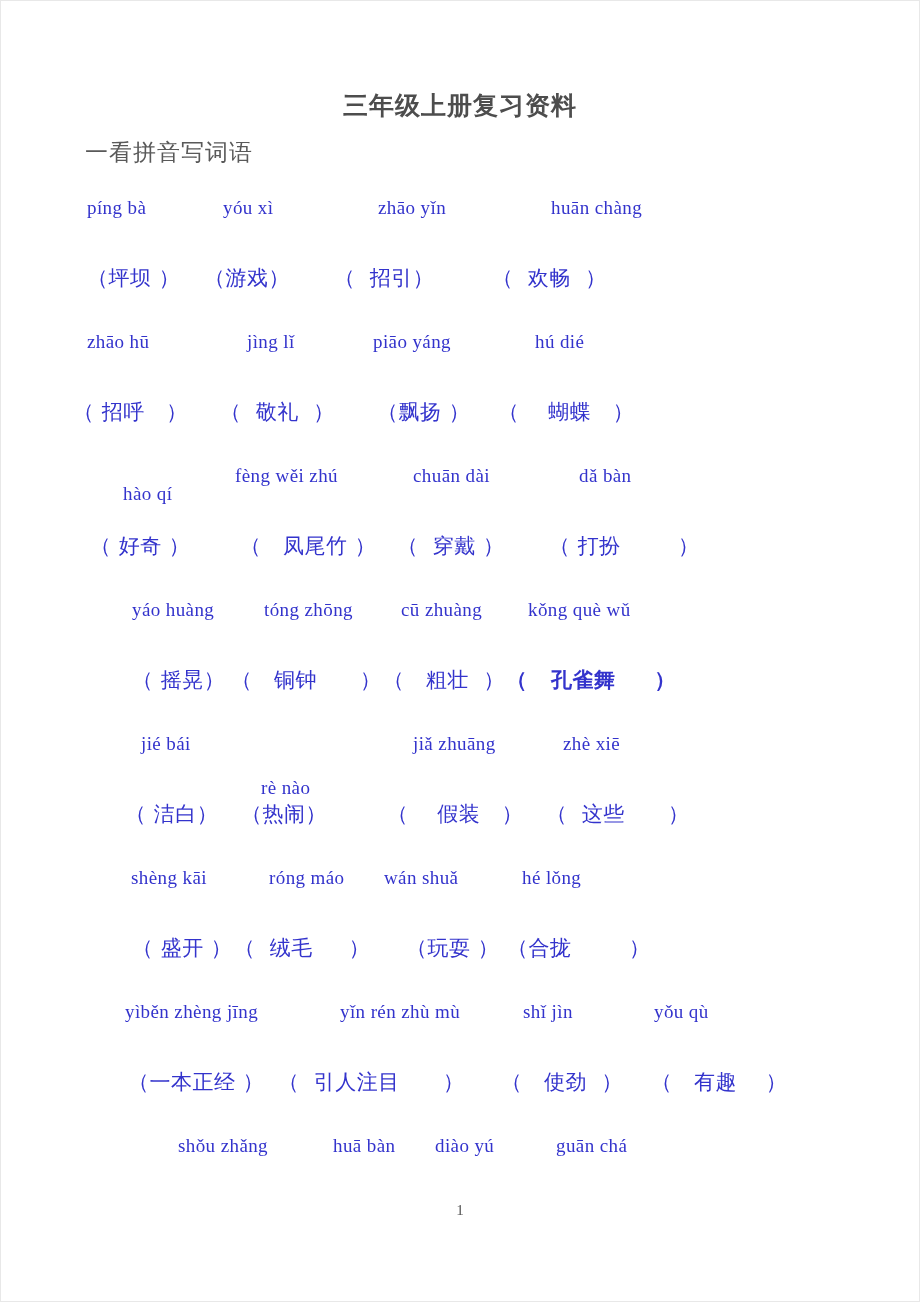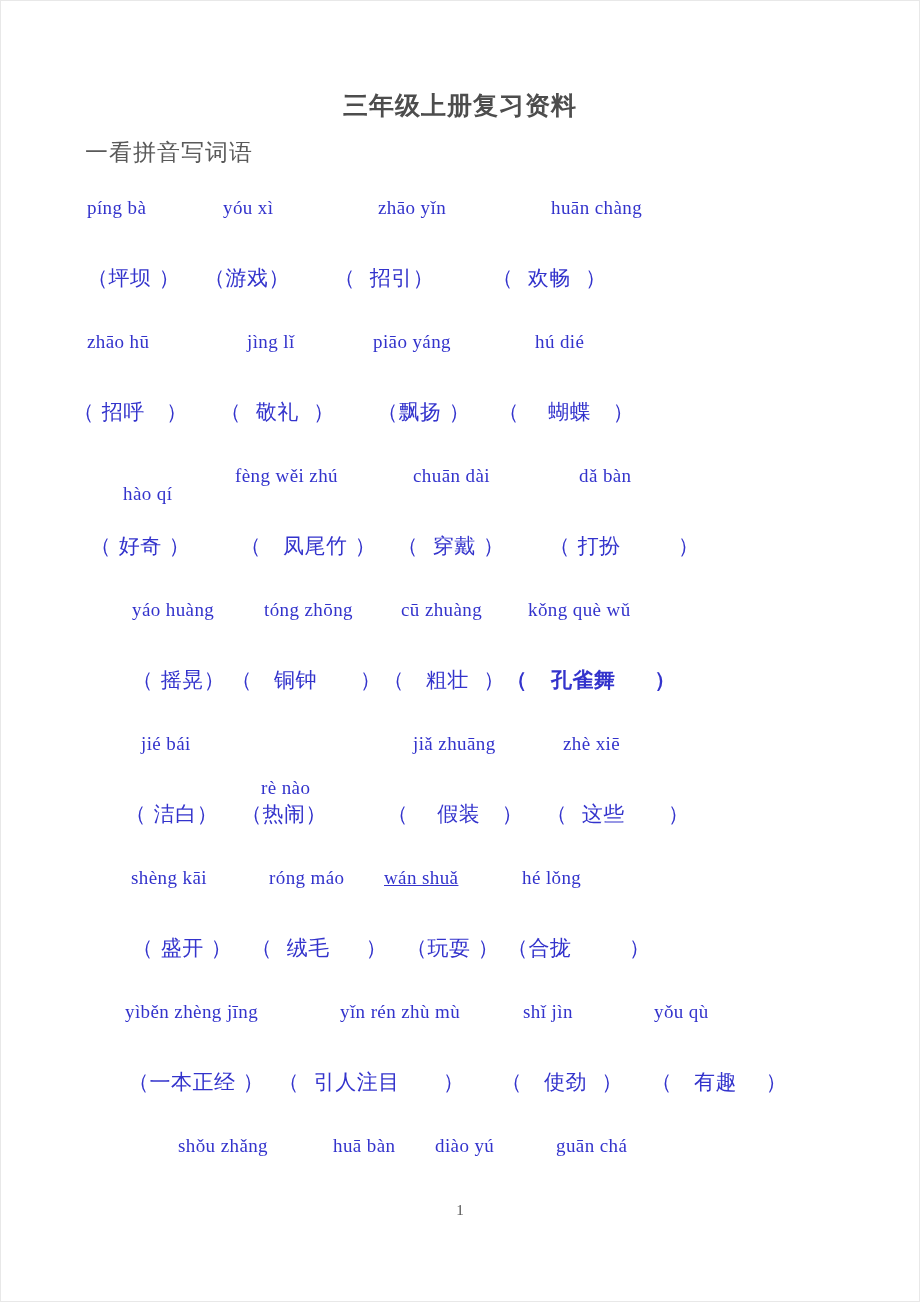--- a/index.html
+++ b/index.html
@@ -92,22 +92,22 @@
       <div class="row pinyin"><span class="cell" style="left: 86px;">píng bà</span><span class="cell" style="left: 222px;">yóu xì</span><span class="cell" style="left: 377px;">zhāo yǐn</span><span class="cell" style="left: 534px; margin-left: 16px;">huān chàng</span></div>
       <div class="row answer"><span class="cell" style="left: 86px;">（坪坝 ）</span><span class="cell" style="left: 203px;">（游戏）</span><span class="cell" style="left: 333px;">（  招引）</span><span class="cell" style="left: 491px;">（  欢畅  ）</span></div>
       <div class="row pinyin"><span class="cell" style="left: 86px;">zhāo hū</span><span class="cell" style="left: 246px;">jìng lǐ</span><span class="cell" style="left: 372px;">piāo yáng</span><span class="cell" style="left: 534px;">hú dié</span></div>
       <div class="row answer"><span class="cell" style="left: 72px;">（ 招呼   ）</span><span class="cell" style="left: 219px;">（  敬礼  ）</span><span class="cell" style="left: 376px;">（飘扬 ）</span><span class="cell" style="left: 497px;">（    蝴蝶   ）</span></div>
       <div class="row pinyin"><span class="cell" style="left: 122px; margin-top: 18px;">hào qí</span><span class="cell" style="left: 234px;">fèng wěi zhú</span><span class="cell" style="left: 412px;">chuān dài</span><span class="cell" style="left: 578px;">dǎ bàn</span></div>
       <div class="row answer"><span class="cell" style="left: 89px;">（ 好奇 ）</span><span class="cell" style="left: 239px;">（   凤尾竹 ）</span><span class="cell" style="left: 396px;">（  穿戴 ）</span><span class="cell" style="left: 548px;">（ 打扮        ）</span></div>
       <div class="row pinyin"><span class="cell" style="left: 131px;">yáo huàng</span><span class="cell" style="left: 263px;">tóng zhōng</span><span class="cell" style="left: 400px;">cū zhuàng</span><span class="cell" style="left: 527px; text-align: right;">kǒng què wǔ</span></div>
       <div class="row answer"><span class="cell" style="left: 131px;">（ 摇晃）</span><span class="cell" style="left: 230px;">（   铜钟      ）</span><span class="cell" style="left: 382px;">（   粗壮  ）</span><span class="cell" style="left: 505px; font-weight: bold;">（   孔雀舞     ）</span></div>
       <div class="row pinyin"><span class="cell" style="left: 140px;">jié bái</span><span class="cell" style="left: 260px; margin-top: 44px;">rè nào</span><span class="cell" style="left: 412px;">jiǎ zhuāng</span><span class="cell" style="left: 562px;">zhè xiē</span></div>
       <div class="row answer"><span class="cell" style="left: 124px;">（ 洁白）</span><span class="cell" style="left: 240px;">（热闹）</span><span class="cell" style="left: 386px;">（    假装   ）</span><span class="cell" style="left: 545px;">（  这些      ）</span></div>
-      <div class="row pinyin"><span class="cell" style="left: 130px;">shèng kāi</span><span class="cell" style="left: 268px;">róng máo</span><span class="cell" style="left: 383px; text-decoration: underline;">wán shuǎ</span><span class="cell" style="left: 521px;">hé lǒng</span></div>
-      <div class="row answer"><span class="cell" style="left: 131px;">（ 盛开 ）</span><span class="cell" style="left: 250px;">（  绒毛     ）</span><span class="cell" style="left: 405px;">（玩耍 ）</span><span class="cell" style="left: 506px;">（合拢        ）</span></div>
+      <div class="row pinyin"><span class="cell" style="left: 130px;">shèng kāi</span><span class="cell" style="left: 268px;">róng máo</span><span class="cell" style="left: 383px;">wán shuǎ</span><span class="cell" style="left: 521px;">hé lǒng</span></div>
+      <div class="row answer"><span class="cell" style="left: 131px;">（ 盛开 ）</span><span class="cell" style="left: 233px;">（  绒毛     ）</span><span class="cell" style="left: 405px;">（玩耍 ）</span><span class="cell" style="left: 506px;">（合拢        ）</span></div>
       <div class="row pinyin"><span class="cell" style="left: 124px;">yìběn zhèng jīng</span><span class="cell" style="left: 339px;">yǐn rén zhù mù</span><span class="cell" style="left: 522px;">shǐ jìn</span><span class="cell" style="left: 653px;">yǒu qù</span></div>
       <div class="row answer"><span class="cell" style="left: 127px;">（一本正经 ）</span><span class="cell" style="left: 277px;">（  引人注目      ）</span><span class="cell" style="left: 500px;">（   使劲  ）</span><span class="cell" style="left: 650px;">（   有趣    ）</span></div>
       <div class="row pinyin"><span class="cell" style="left: 177px;">shǒu zhǎng</span><span class="cell" style="left: 332px;">huā bàn</span><span class="cell" style="left: 434px;">diào yú</span><span class="cell" style="left: 555px;">guān chá</span></div>
     </div>
 
   <div class="page-number">1</div>
 
 </div>
 
 </body></html>

